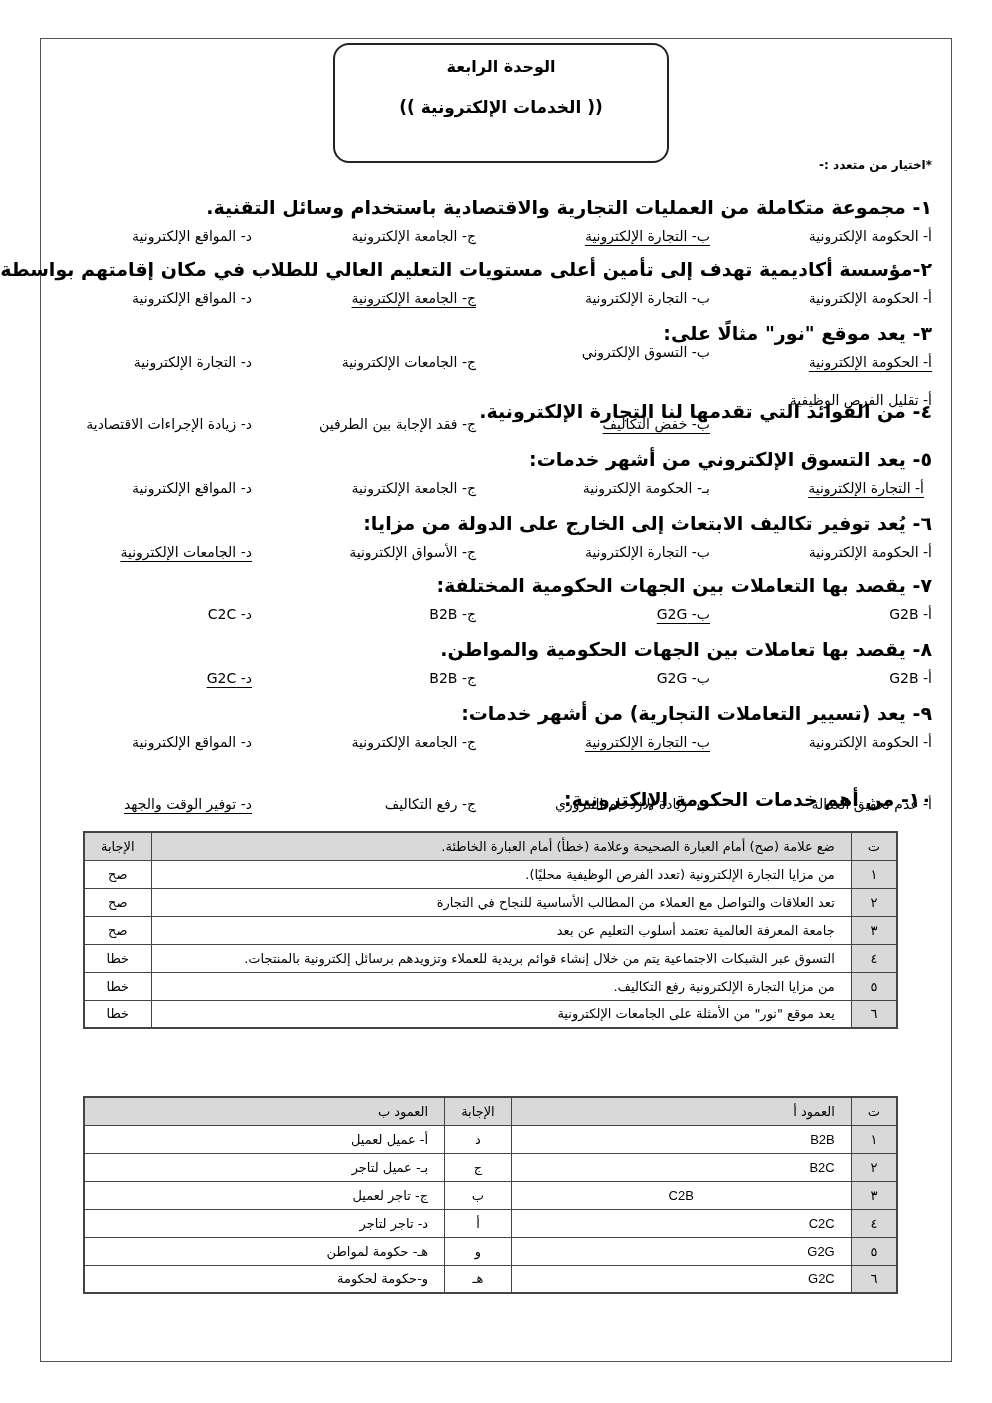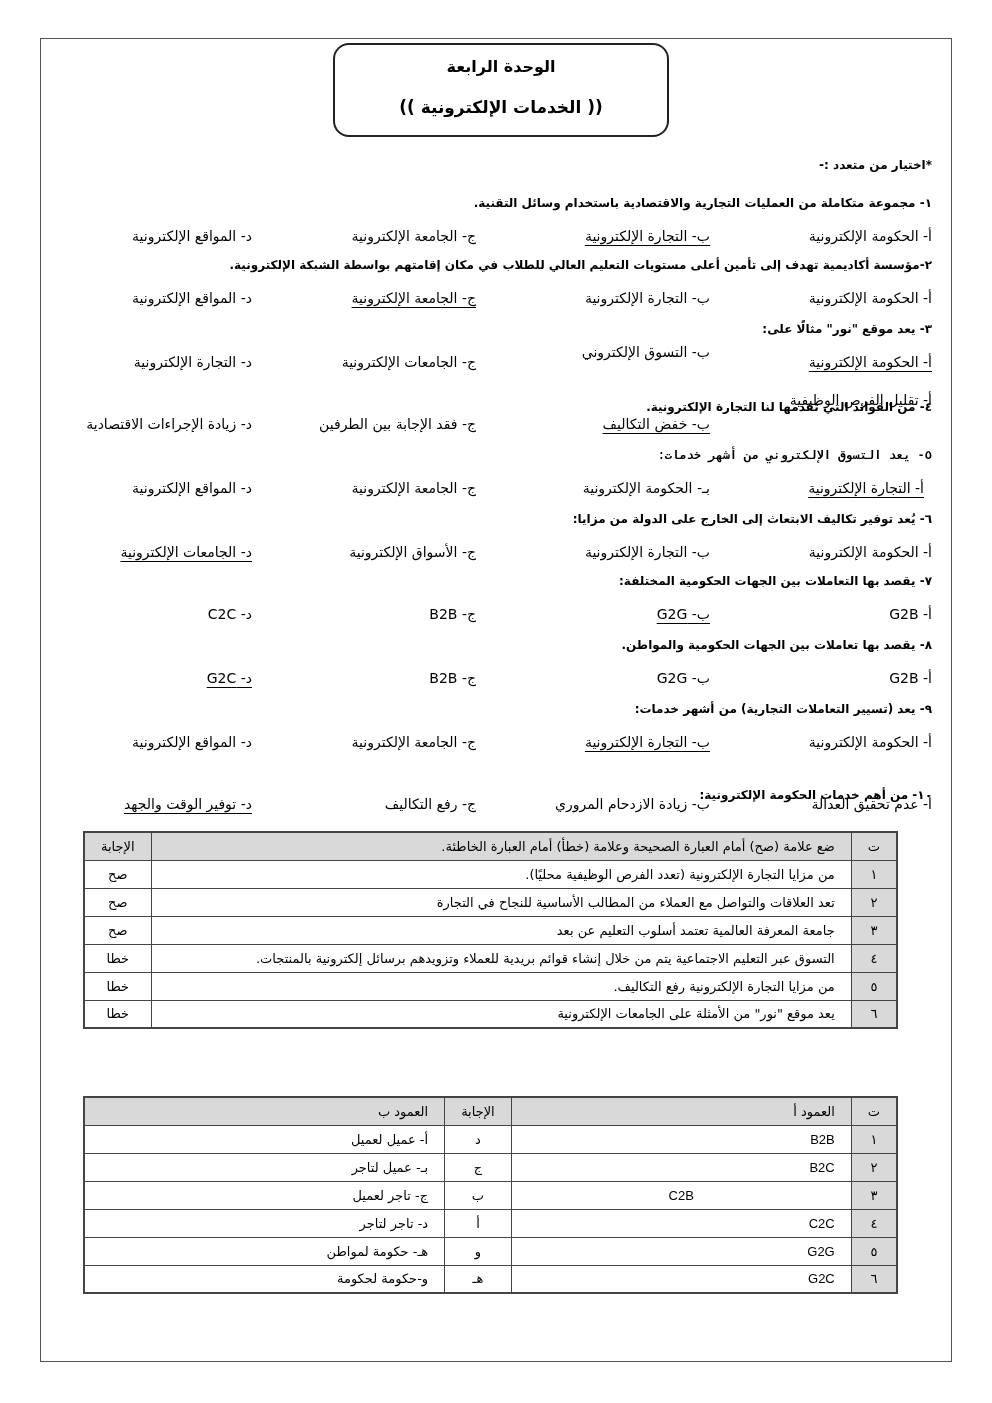--- a/index.html
+++ b/index.html
@@ -1,23 +1,23 @@
 <!DOCTYPE html>
 <html><head>
 <meta charset="utf-8">
 <style>
   html, body { margin: 0; padding: 0; background: #ffffff; }
   body { width: 992px; height: 1403px; position: relative; font-family: "DejaVu Sans", sans-serif; color: #000; }
   .page-frame { position: absolute; left: 40px; top: 38px; width: 912px; height: 1324px; border: 1px solid #555; border-top: 1px solid #555; box-sizing: border-box; }
-  .title-box { position: absolute; left: 333px; top: 43px; width: 336px; height: 94px; border: 2px solid #222; border-radius: 16px; box-sizing: border-box; text-align: center; direction: rtl; }
+  .title-box { position: absolute; left: 333px; top: 43px; width: 336px; height: 120px; border: 2px solid #222; border-radius: 16px; box-sizing: border-box; text-align: center; direction: rtl; }
   .title-line1 { position: absolute; left: 0; right: 0; top: 12px; font-size: 16px; font-weight: bold; }
   .title-line2 { position: absolute; left: 0; right: 0; top: 52px; font-size: 17px; font-weight: bold; }
   .abs { position: absolute; direction: rtl; white-space: nowrap; }
   .section-heading { right: 60px; top: 158px; font-size: 12px; font-weight: bold; }
-  .q { right: 60px; font-size: 12px; font-weight: bold; }
+  .q { right: 60px; font-size: 19px; font-weight: bold; }
   .opt { font-size: 14px; }
   .u { text-decoration: underline; text-underline-offset: 4px; }
   .ltr { direction: ltr; font-family: "Liberation Sans", sans-serif; }
   table { border-collapse: collapse; position: absolute; direction: rtl; font-size: 13px; }
   td, th { border: 1px solid #444; padding: 0 16px; font-weight: normal; height: 28px; box-sizing: border-box; }
   th { background: #d9d9d9; }
   .idx { background: #d9d9d9; text-align: center; width: 32px; }
   .tf-table { left: 83px; top: 831px; width: 815px; border: 2px solid #444; }
   .match-table { left: 83px; top: 1096px; width: 815px; border: 2px solid #444; }
   .center { text-align: center; }
@@ -49,21 +49,21 @@
     <div class="abs q" style="top: 322px;">٣- يعد موقع "نور"  مثالًا على:</div>
     <div class="abs opt u" style="top: 354px; right: 60px;">أ- الحكومة الإلكترونية</div>
     <div class="abs opt" style="top: 344px; right: 282px;">ب- التسوق الإلكتروني</div>
     <div class="abs opt" style="top: 354px; right: 516px;">ج- الجامعات الإلكترونية</div>
     <div class="abs opt" style="top: 354px; right: 740px;">د- التجارة الإلكترونية</div>
     <div class="abs q" style="top: 384px; margin-top: 16px;">٤- من الفوائد التي تقدمها لنا التجارة الإلكترونية.</div>
     <div class="abs opt" style="top: 392px; right: 60px; margin-left: 44px;">أ- تقليل الفرص الوظيفية</div>
     <div class="abs opt u" style="top: 416px; right: 282px;">ب- خفض التكاليف</div>
     <div class="abs opt" style="top: 416px; right: 516px;">ج- فقد الإجابة بين الطرفين</div>
     <div class="abs opt" style="top: 416px; right: 740px;">د- زيادة الإجراءات الاقتصادية</div>
-    <div class="abs q" style="top: 448px; font-family: Liberation Mono, monospace;">٥- يعد التسوق الإلكتروني من أشهر خدمات:</div>
+    <div class="abs q" style="top: 448px;">٥- يعد التسوق الإلكتروني من أشهر خدمات:</div>
     <div class="abs opt u" style="top: 480px; right: 68px;">أ- التجارة الإلكترونية</div>
     <div class="abs opt" style="top: 480px; right: 282px;">بـ- الحكومة الإلكترونية</div>
     <div class="abs opt" style="top: 480px; right: 516px;">ج- الجامعة الإلكترونية</div>
     <div class="abs opt" style="top: 480px; right: 740px;">د- المواقع الإلكترونية</div>
     <div class="abs q" style="top: 512px;">٦- يُعد توفير تكاليف الابتعاث إلى الخارج على الدولة من مزايا:</div>
     <div class="abs opt" style="top: 544px; right: 60px;">أ- الحكومة الإلكترونية</div>
     <div class="abs opt" style="top: 544px; right: 282px;">ب- التجارة الإلكترونية</div>
     <div class="abs opt" style="top: 544px; right: 516px;">ج- الأسواق الإلكترونية</div>
     <div class="abs opt u" style="top: 544px; right: 740px;">د- الجامعات الإلكترونية</div>
     <div class="abs q" style="top: 574px;">٧- يقصد بها التعاملات بين الجهات الحكومية المختلفة:</div>
@@ -107,21 +107,21 @@
         <td class="right">تعد العلاقات والتواصل مع العملاء من المطالب الأساسية للنجاح في التجارة</td>
         <td class="center">صح</td>
       </tr>
       <tr>
         <td class="idx">٣</td>
         <td class="right">جامعة المعرفة العالمية تعتمد أسلوب التعليم عن بعد</td>
         <td class="center">صح</td>
       </tr>
       <tr>
         <td class="idx">٤</td>
-        <td class="right">التسوق عبر التعليم الاجتماعية يتم من خلال إنشاء قوائم بريدية للعملاء وتزويدهم برسائل إلكترونية بالمنتجات.</td>
+        <td class="right">التسوق عبر الشبكات الاجتماعية يتم من خلال إنشاء قوائم بريدية للعملاء وتزويدهم برسائل إلكترونية بالمنتجات.</td>
         <td class="center">خطا</td>
       </tr>
       <tr>
         <td class="idx">٥</td>
         <td class="right">من مزايا التجارة الإلكترونية رفع التكاليف.</td>
         <td class="center">خطا</td>
       </tr>
       <tr>
         <td class="idx">٦</td>
         <td class="right">يعد موقع "نور" من الأمثلة على الجامعات الإلكترونية</td>

